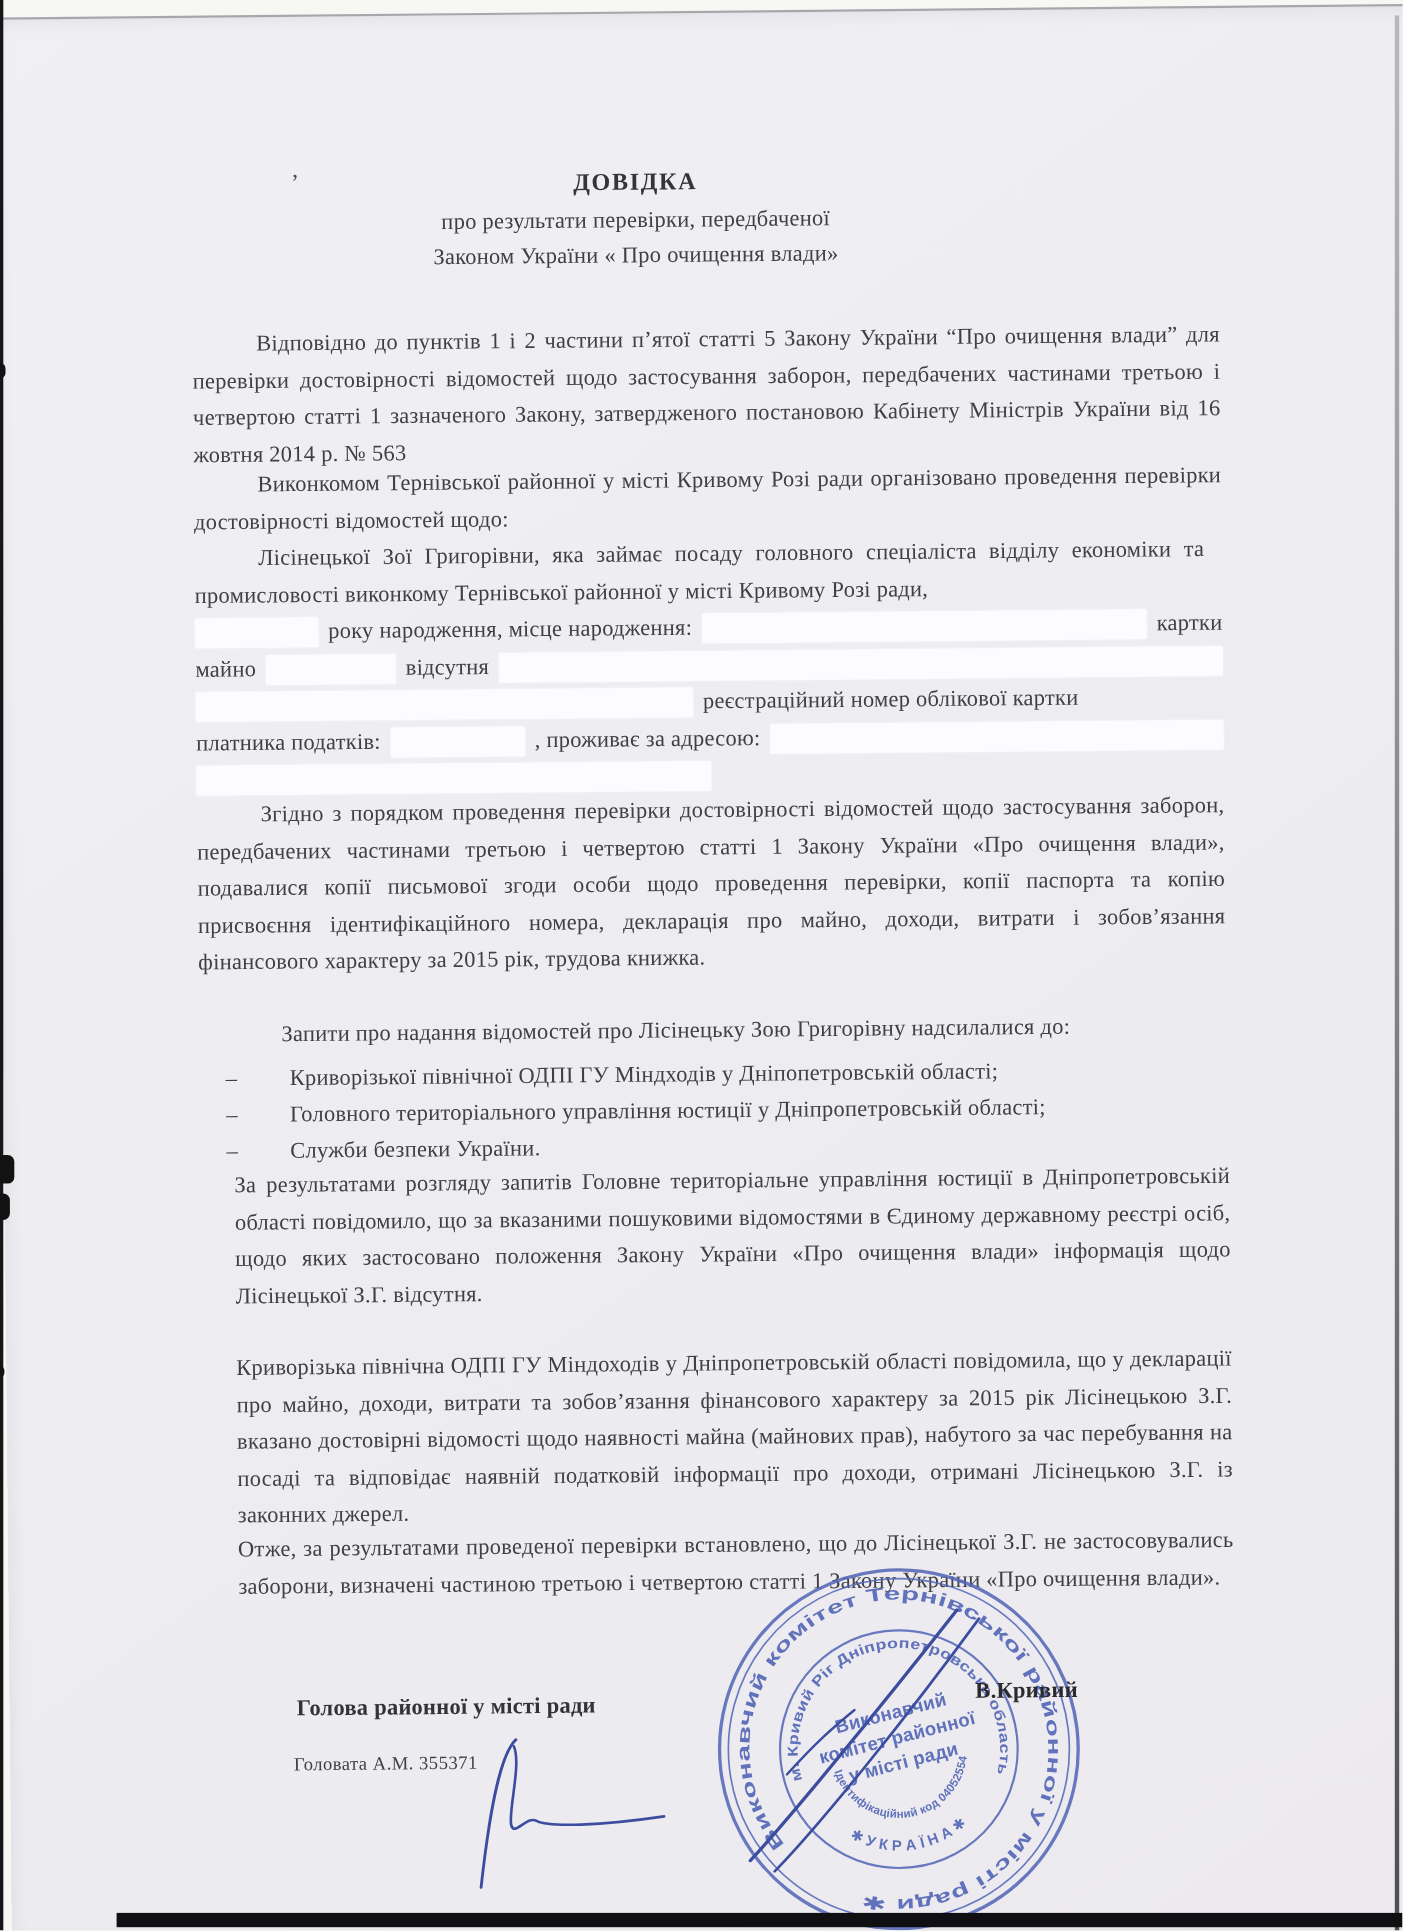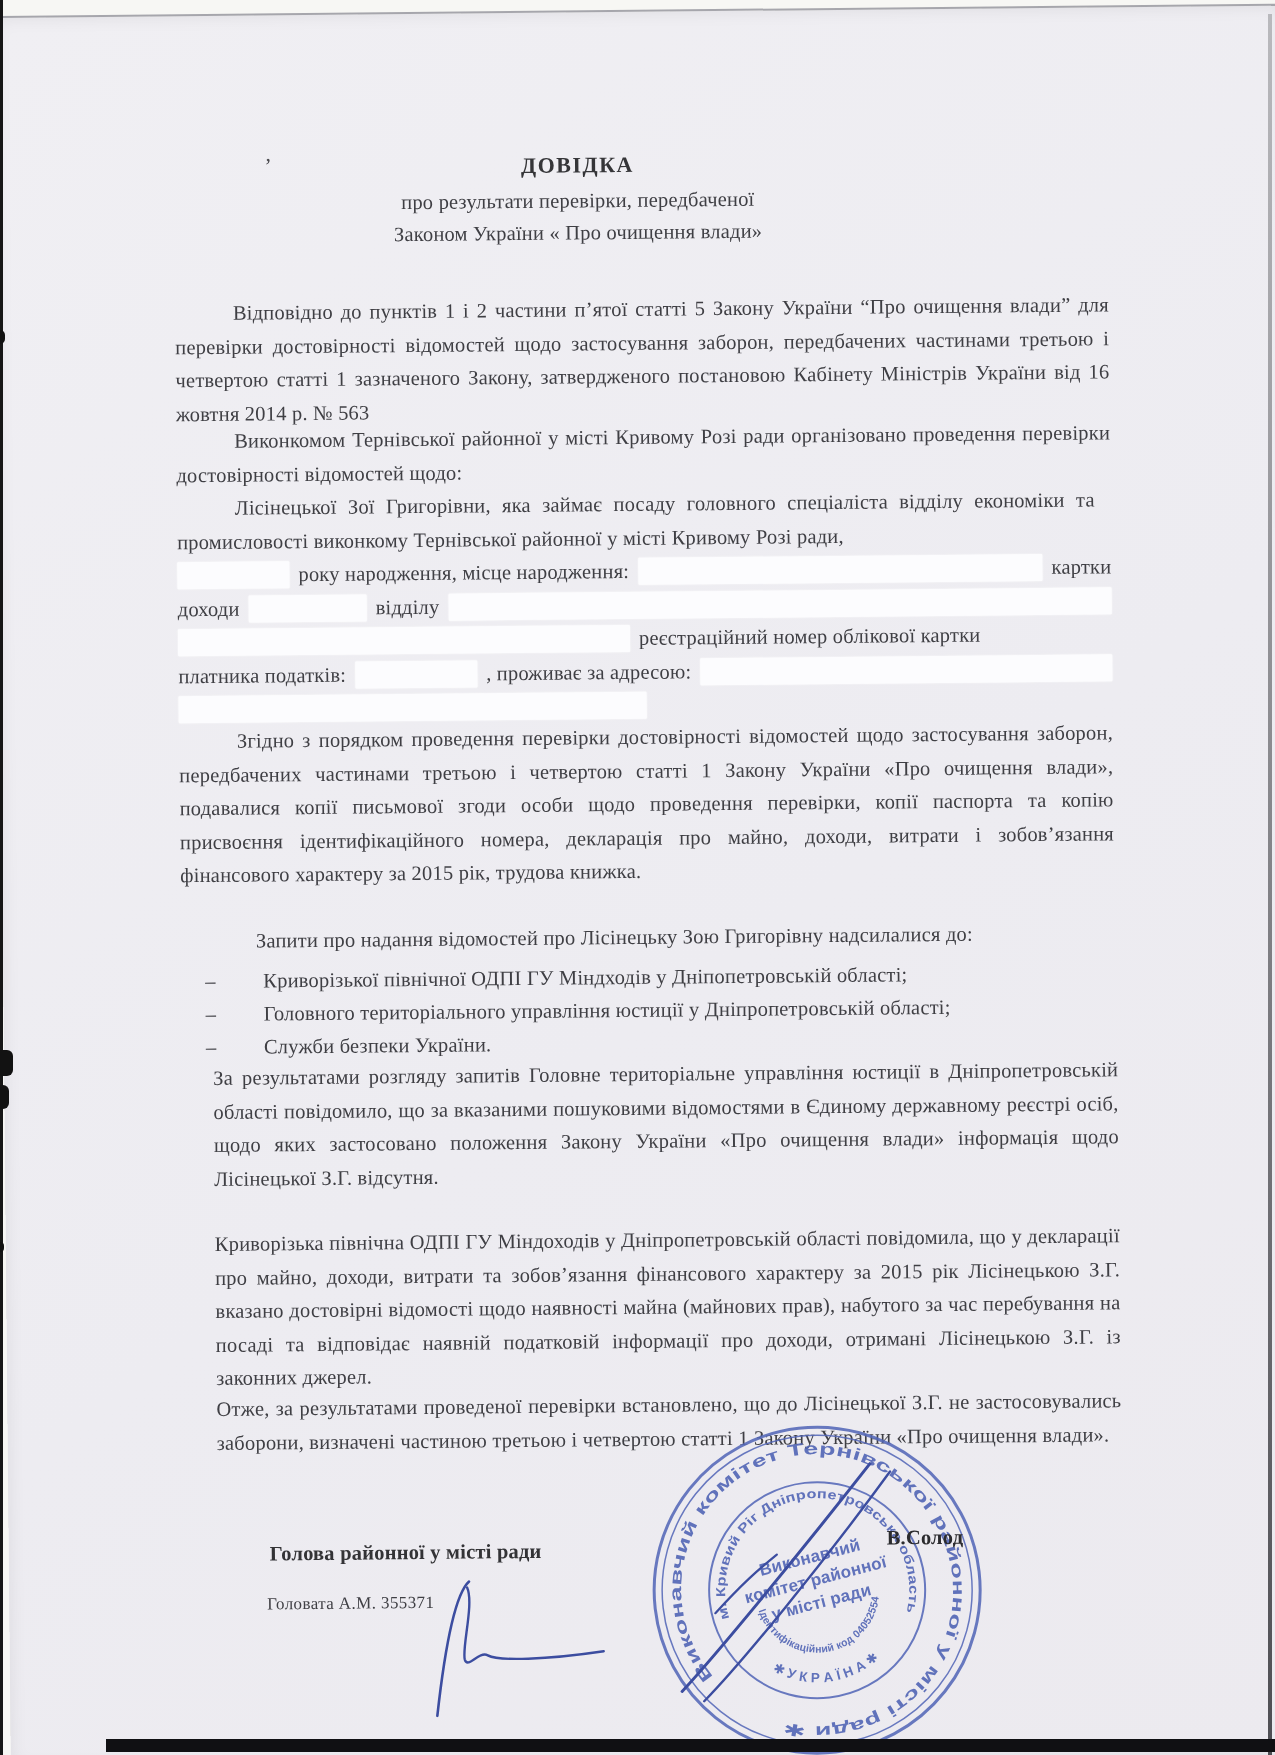--- a/index.html
+++ b/index.html
@@ -64,23 +64,23 @@
 
     <div class="para" style="top:492px;">
       <div class="indent" style="text-align:justify;width:918px;">Лісінецької Зої Григорівни, яка займає посаду головного спеціаліста відділу економіки та промисловості виконкому Тернівської районної у місті Кривому Розі ради,</div>
       <div class="row">
         <span class="redact" style="width:112px;flex:0 0 112px;"></span>
         <span class="nowrap">року народження, місце народження:</span>
         <span class="redact grow"></span>
         <span class="nowrap">картки</span>
       </div>
       <div class="row">
-        <span class="nowrap">доходи</span>
+        <span class="nowrap">майно</span>
         <span class="redact" style="width:118px;flex:0 0 118px;"></span>
-        <span class="nowrap">відділу</span>
+        <span class="nowrap">відсутня</span>
         <span class="redact grow"></span>
       </div>
       <div class="row">
         <span class="redact" style="width:452px;flex:0 0 452px;"></span>
         <span class="nowrap">реєстраційний номер облікової картки</span>
       </div>
       <div class="row">
         <span class="nowrap">платника податків:</span>
         <span class="redact" style="width:122px;flex:0 0 122px;"></span>
         <span class="nowrap">, проживає за адресою:</span>
@@ -108,21 +108,21 @@
       <span>Служби безпеки України.</span>
     </div>
 
     <div class="para-in" style="top:1062px;">За результатами розгляду запитів Головне територіальне управління юстиції в Дніпропетровській області повідомило, що за вказаними пошуковими відомостями в Єдиному державному реєстрі осіб, щодо яких застосовано положення Закону України «Про очищення влади» інформація щодо Лісінецької З.Г. відсутня.</div>
 
     <div class="para-in" style="top:1228px;">Криворізька північна ОДПІ ГУ Міндоходів у Дніпропетровській області повідомила, що у декларації про майно, доходи, витрати та зобов’язання фінансового характеру за 2015 рік Лісінецькою З.Г. вказано достовірні відомості щодо наявності майна (майнових прав), набутого за час перебування на посаді та відповідає наявній податковій інформації про доходи, отримані Лісінецькою З.Г. із законних джерел.</div>
 
     <div class="para-in" style="top:1393px;">Отже, за результатами проведеної перевірки встановлено, що до Лісінецької З.Г. не застосовувались заборони, визначені частиною третьою і четвертою статті 1 Закону України «Про очищення влади».</div>
 
     <div class="sig-title" style="left:255px;top:1538px;">Голова районної у місті ради</div>
-    <div class="signer" style="left:872px;top:1528px;">В.Солод</div>
+    <div class="signer" style="left:872px;top:1528px;">В.Кривий</div>
     <div class="clerk" style="left:252px;top:1588px;">Головата А.М. 355371</div>
 
     <svg class="stamp-svg" width="340" height="340" viewBox="0 0 340 340">
       <defs>
         <path id="arcOuter" d="M 59.4,247.4 A 135,135 0 1 1 280.6,92.6 A 135,135 0 1 1 59.4,247.4"></path>
         <path id="arcInnerTop" d="M 81.1,193.8 A 92,92 0 1 1 258.9,146.2 A 92,92 0 1 1 81.1,193.8"></path>
         <path id="arcInnerBottom" d="M 83.5,201.5 A 92,92 0 0 0 256.5,201.5"></path>
         <path id="arcCode" d="M 108.2,175.4 A 62,62 0 0 0 231.8,175.4"></path>
       </defs>
       <g transform="rotate(-6 170 170)" opacity="0.88">

